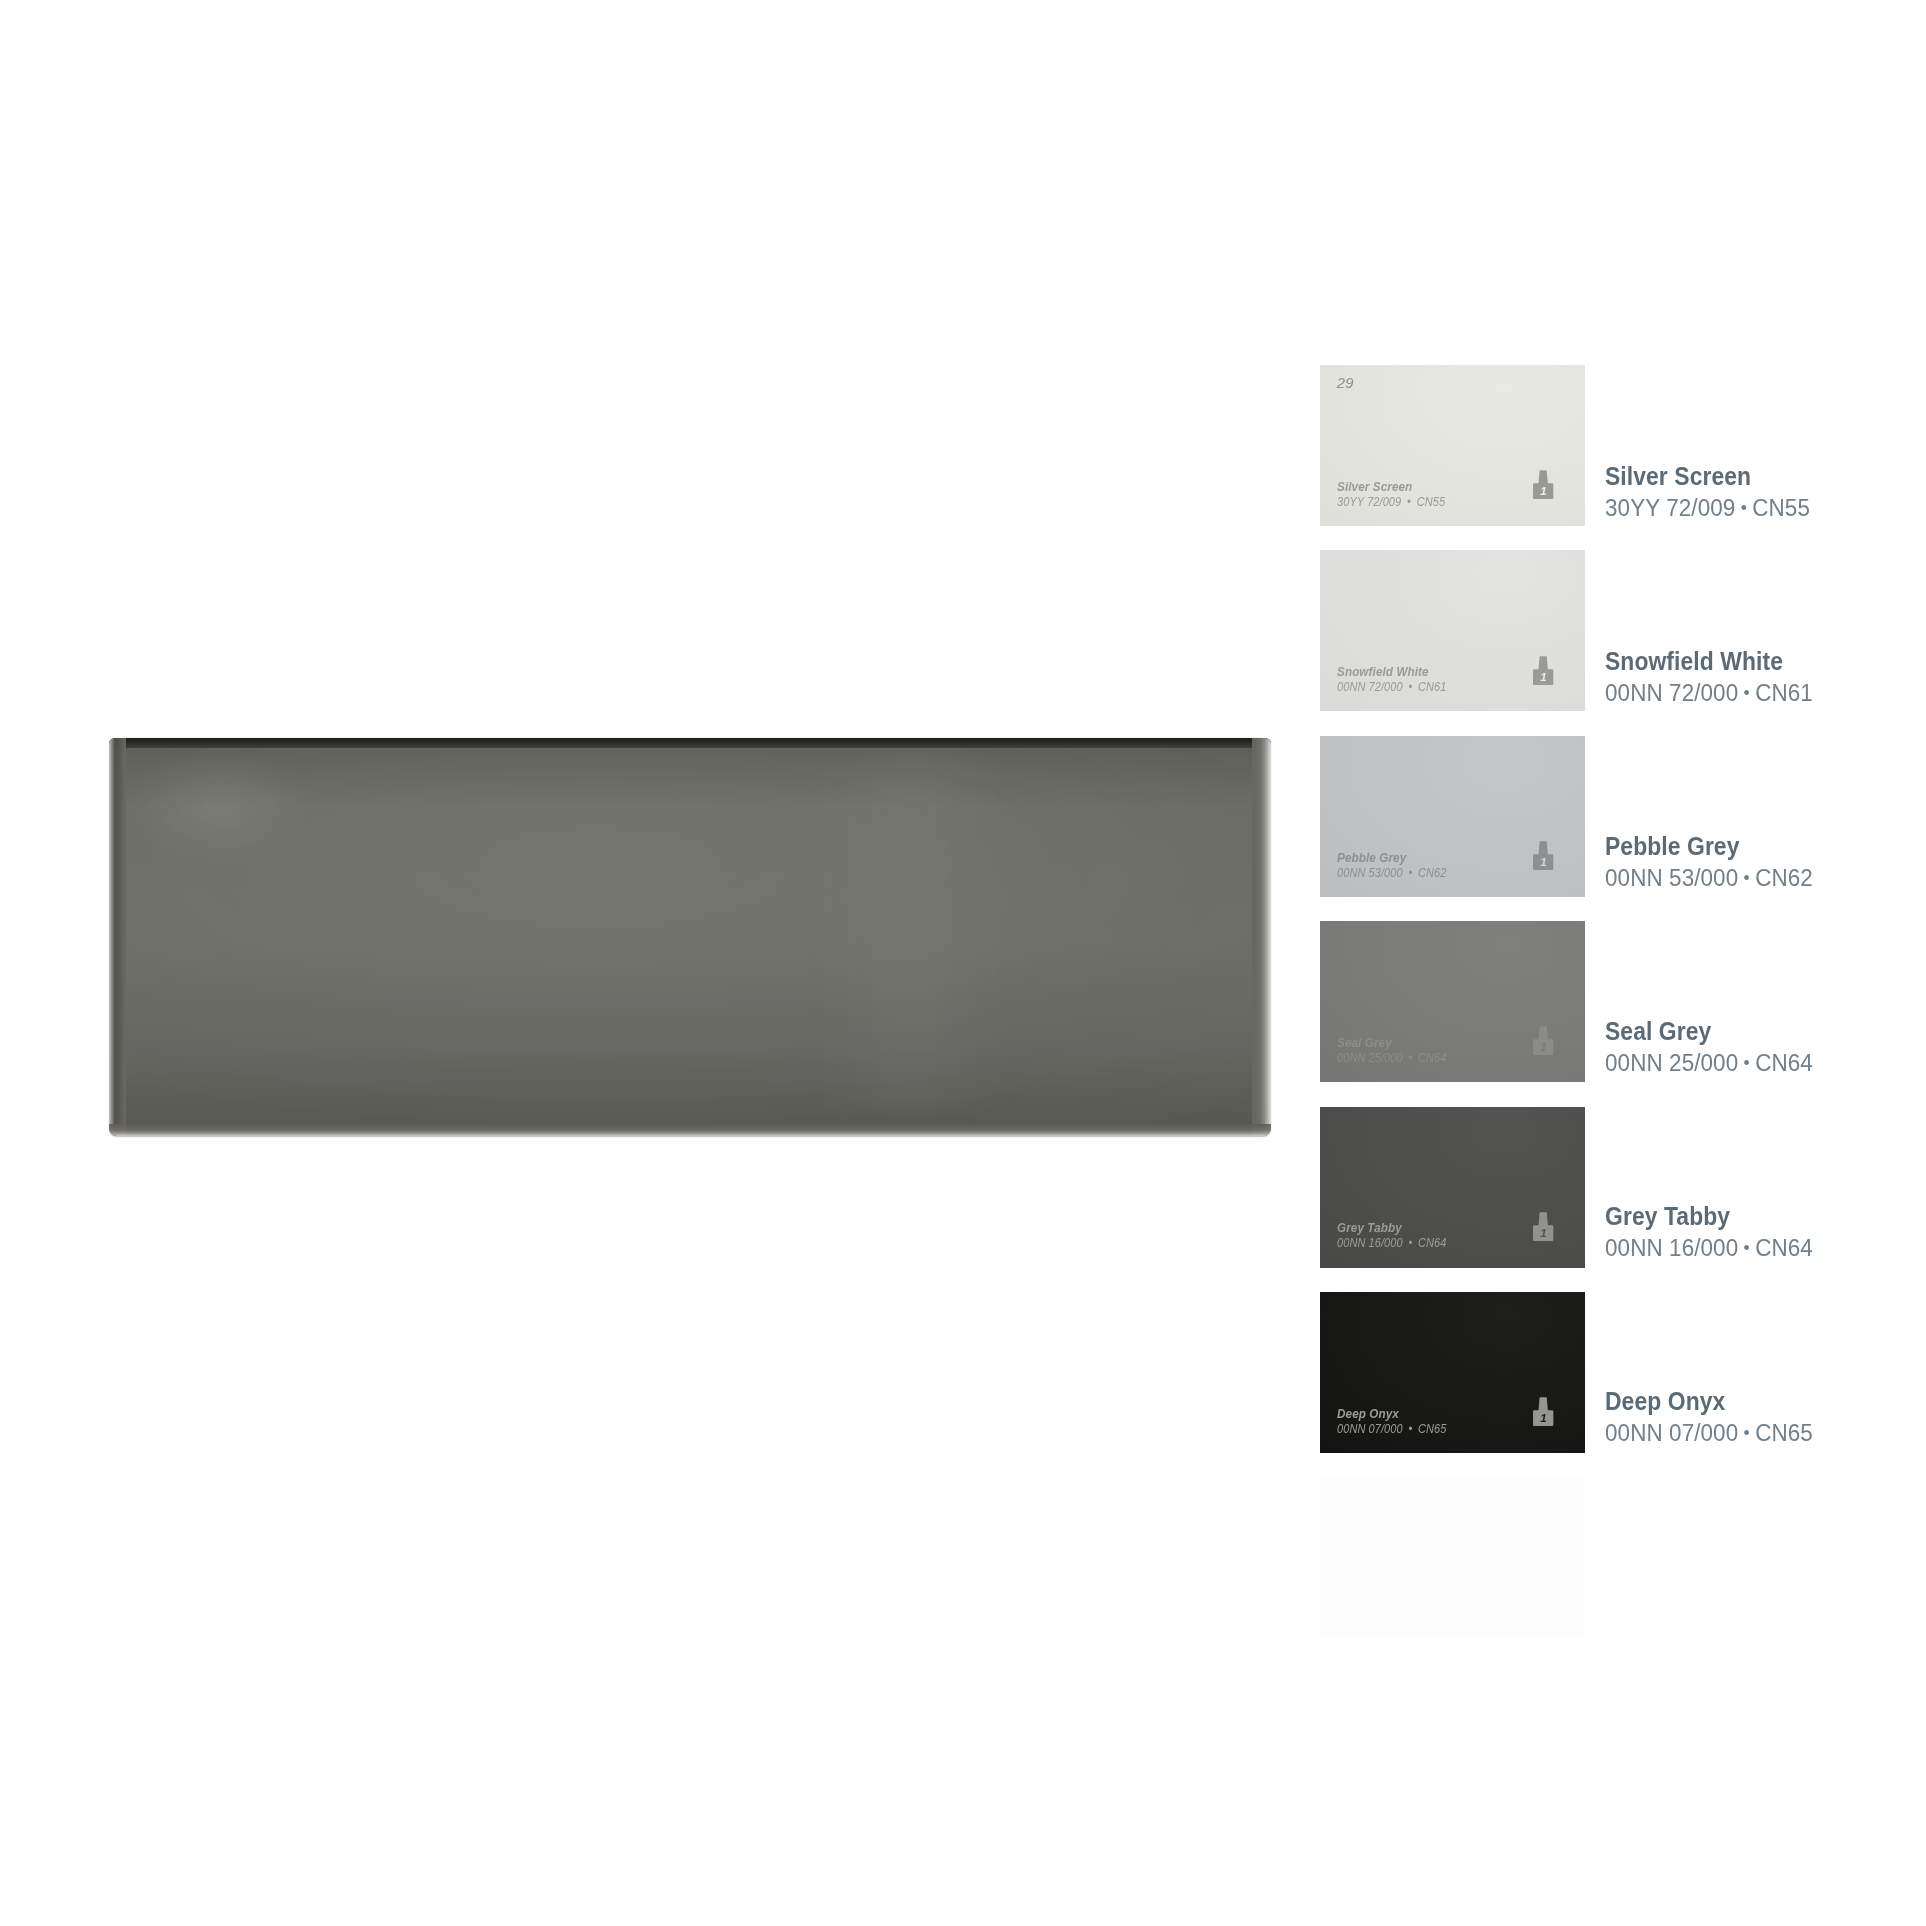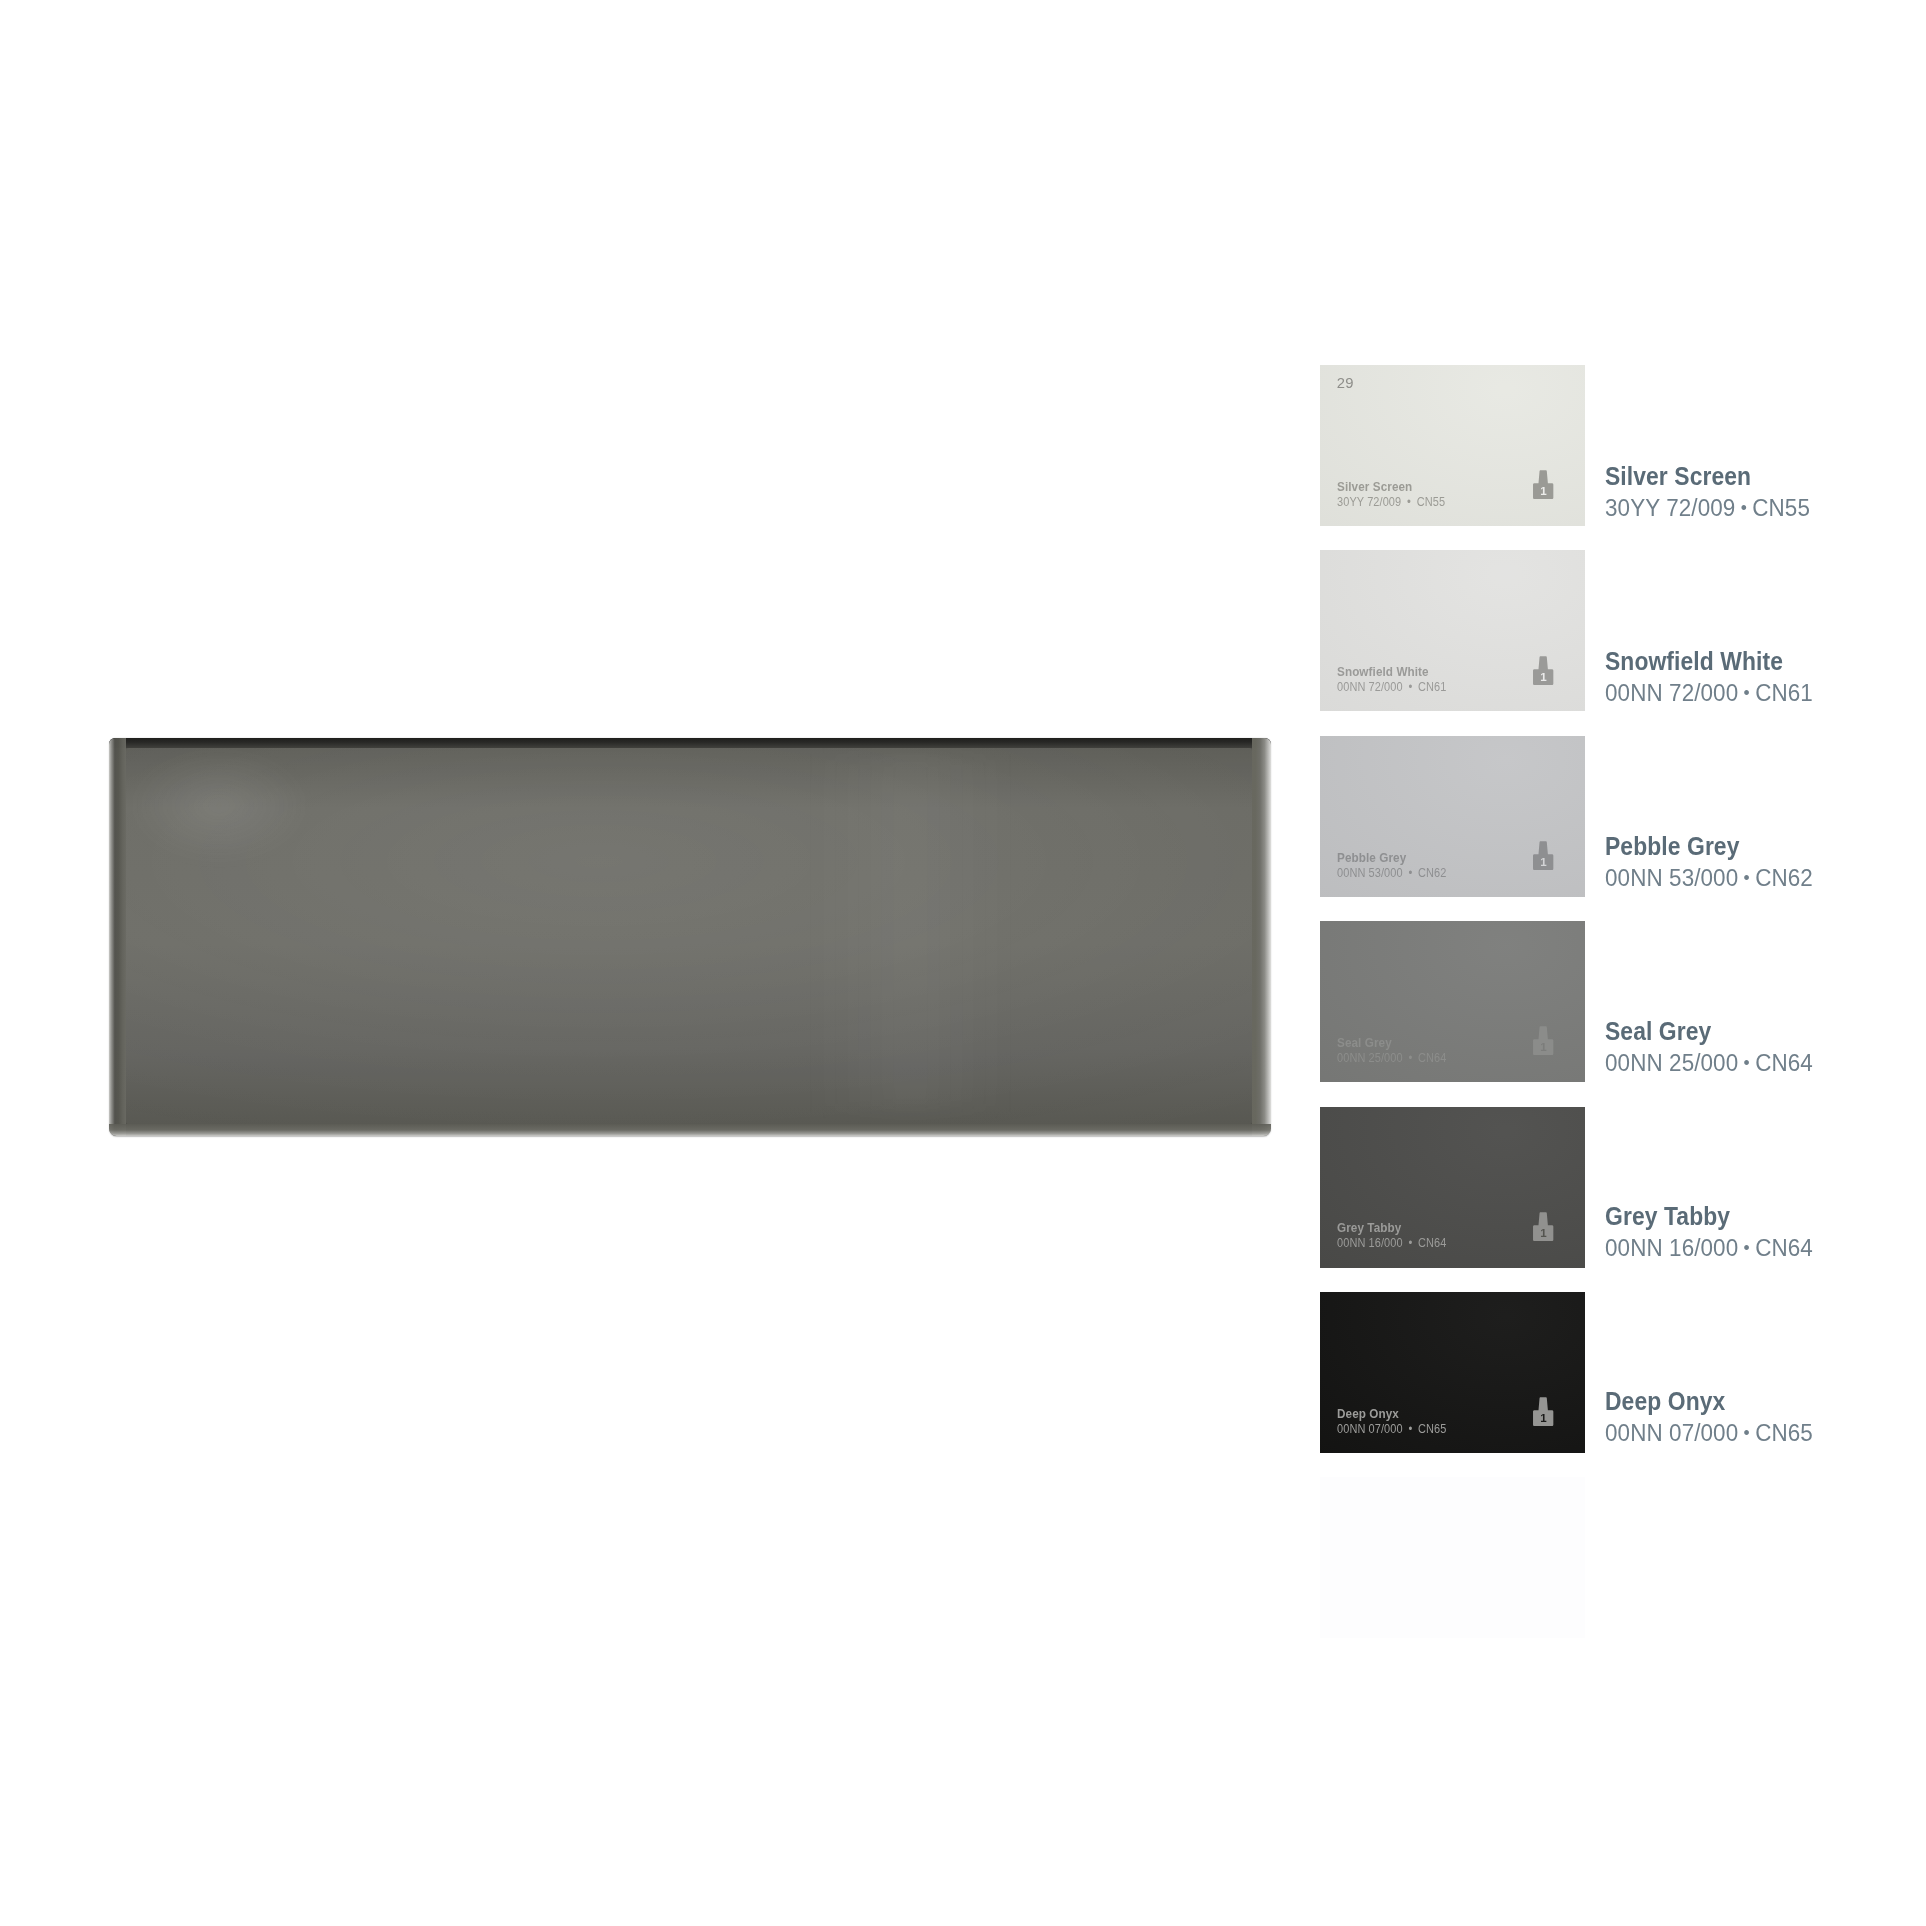--- a/index.html
+++ b/index.html
@@ -104,20 +104,21 @@
     background: radial-gradient(closest-side, rgba(255,255,255,0.085), rgba(255,255,255,0));
     filter: blur(6.4px);
   }
 
   
   #swatch-card {
     position: absolute;
     left: 1320px;
     top: 365px;
     width: 265px;
+    font-style: italic;
   }
   .swatch {
     position: relative;
     width: 265px;
     height: 161px;
     margin-bottom: 24.4px;
     overflow: hidden;
   }
   .swatch-noise {
     position: absolute;

